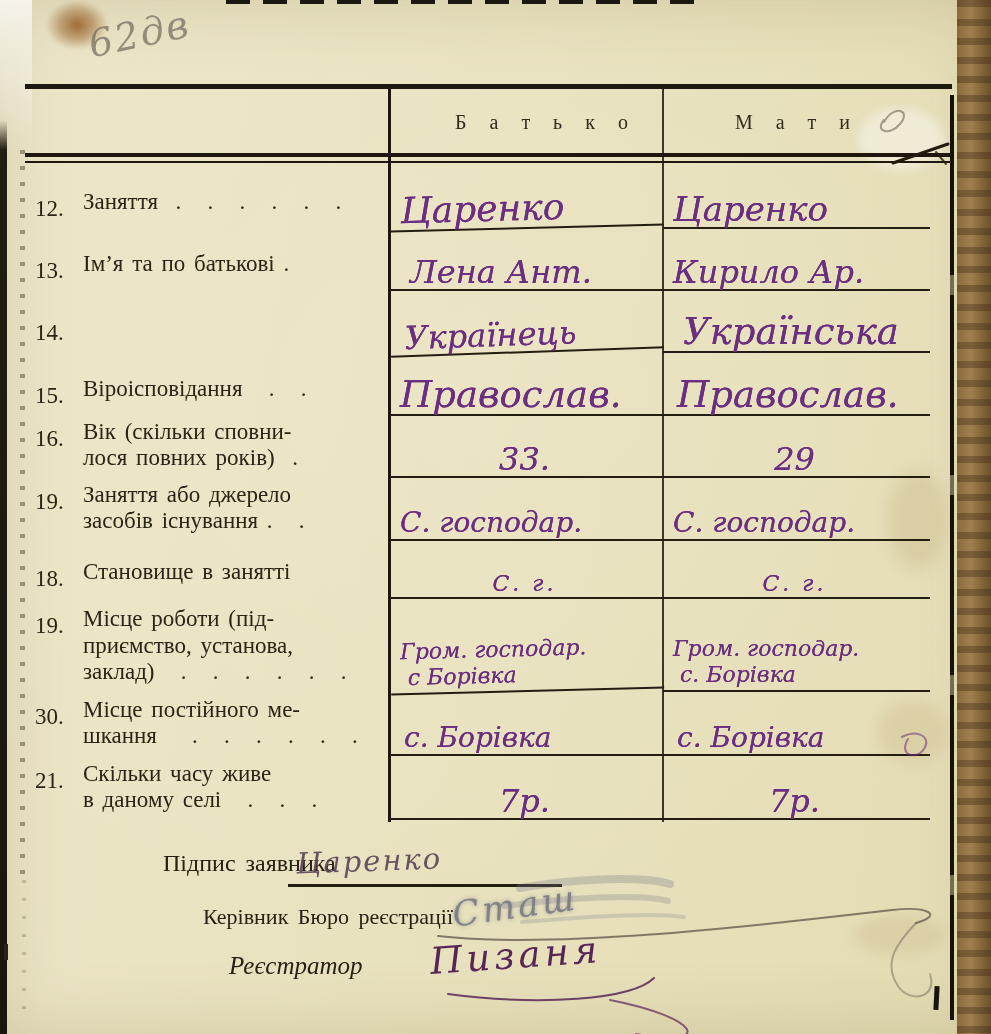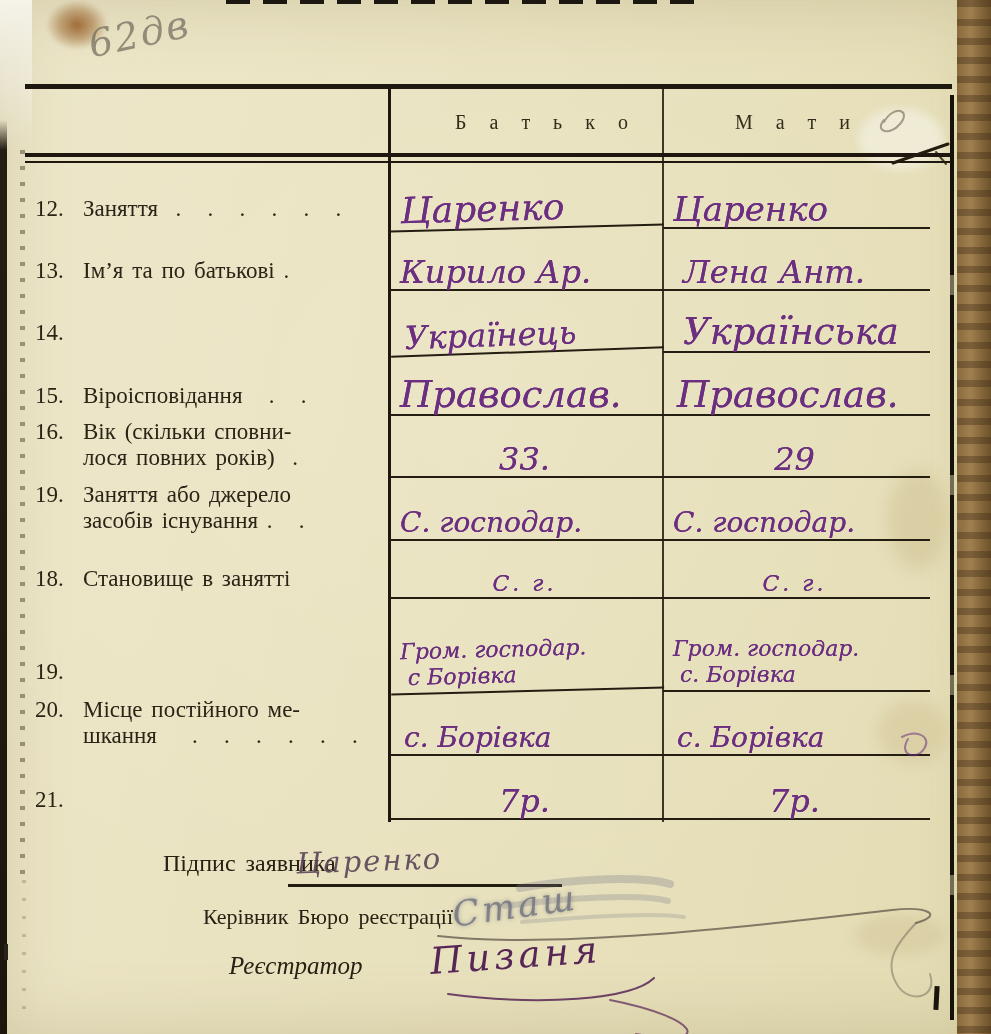--- a/index.html
+++ b/index.html
@@ -54,21 +54,21 @@
     font-size:20px;letter-spacing:9px;color:#332c1d;}
   .head-father{left:391px;width:310px;}
   .head-mother{left:664px;width:266px;}
   
   .tbody{position:absolute;left:25px;top:166px;width:905px;display:grid;
     grid-template-columns:365px 273px 267px;
     grid-template-rows:63px 62px 62px 63px 62px 63px 58px 93px 64px 64px;}
   .cell-label{display:flex;align-items:flex-end;padding:0 4px 6px 10px;}
   .labelrow{display:flex;align-items:flex-start;width:100%;
     font-size:23px;line-height:1.16;color:#2a2416;word-spacing:3px;}
-  .num{width:48px;flex-shrink:0;}
+  .num{width:48px;flex-shrink:0;margin-top:7px;}
   .lbl{flex:1;white-space:pre-wrap;}
   .val{display:flex;align-items:flex-end;padding:0 4px 2px 10px;border-bottom:2px solid #241d12;
     font-family:"DejaVu Serif",serif;font-style:italic;color:#6b2e80;line-height:.95;
     white-space:pre-wrap;text-shadow:0 0 .6px currentColor;overflow:visible;}
   .ctr{justify-content:center;padding-left:0;}
   .fs36{font-size:36px}.fs34{font-size:34px}.fs32{font-size:32px}.fs30{font-size:37px}
   .fs28{font-size:28px}.fs22{font-size:22px}
   .ls2{letter-spacing:3px}.lh11{line-height:1.18}
   .pl14{padding-left:14px}.pl20{padding-left:20px}
   .rot-a{transform:rotate(-1.5deg)}.rot-b{transform:rotate(-2deg)}
@@ -125,22 +125,22 @@
       </div>
     <div class="val fs36 rot-a">Царенко</div>
     <div class="val fs34">Царенко</div>
 
     <div class="cell-label">
         <div class="labelrow">
       <span class="num">13.</span>
       <span class="lbl">Ім’я та по батькові .</span>
         </div>
       </div>
+    <div class="val fs32 pl20">Лена Ант.</div>
     <div class="val fs32">Кирило Ар.</div>
-    <div class="val fs32 pl20">Лена Ант.</div>
 
     <div class="cell-label">
         <div class="labelrow">
       <span class="num">14.</span>
         </div>
       </div>
     <div class="val fs32 pl14 rot-b">Українець</div>
     <div class="val fs30 pl20">Українська</div>
 
     <div class="cell-label">
@@ -177,40 +177,45 @@
       <span class="num">18.</span>
       <span class="lbl">Становище в занятті</span>
         </div>
       </div>
     <div class="val fs22 ctr ls2">С. г.</div>
     <div class="val fs22 ctr ls2">С. г.</div>
 
     <div class="cell-label">
         <div class="labelrow">
       <span class="num">19.</span>
+      <span class="lbl">Місце роботи (під-
+приємство, установа,
+заклад)   .   .   .   .   .   .</span>
         </div>
       </div>
     <div class="val fs22 lh11 rot-a">Гром. господар.
  с Борівка</div>
     <div class="val fs22 lh11">Гром. господар.
  с. Борівка</div>
 
     <div class="cell-label">
         <div class="labelrow">
-      <span class="num">20.</span>
+      <span class="num">30.</span>
       <span class="lbl">Місце постійного ме-
 шкання    .   .   .   .   .   .</span>
         </div>
       </div>
     <div class="val fs28 pl14">с. Борівка</div>
     <div class="val fs28 pl14">с. Борівка</div>
 
     <div class="cell-label">
         <div class="labelrow">
       <span class="num">21.</span>
+      <span class="lbl">Скільки часу живе
+в даному селі   .   .   .</span>
         </div>
       </div>
     <div class="val fs32 ctr">7р.</div>
     <div class="val fs32 ctr">7р.</div>
   </div>
 
   <div class="sig-label1">Підпис заявника</div>
   <div class="sig-line1"></div>
   <div class="sig1">Царенко</div>
   <div class="sig-label2">Керівник Бюро реєстрації</div>

